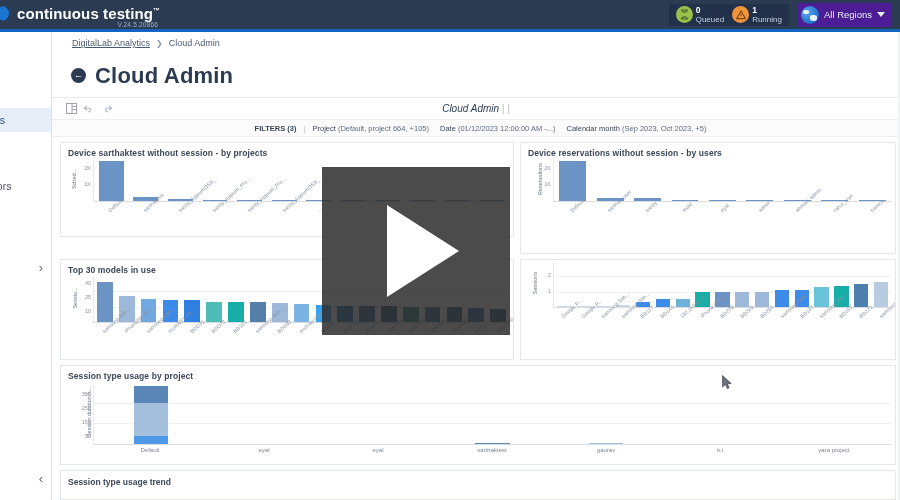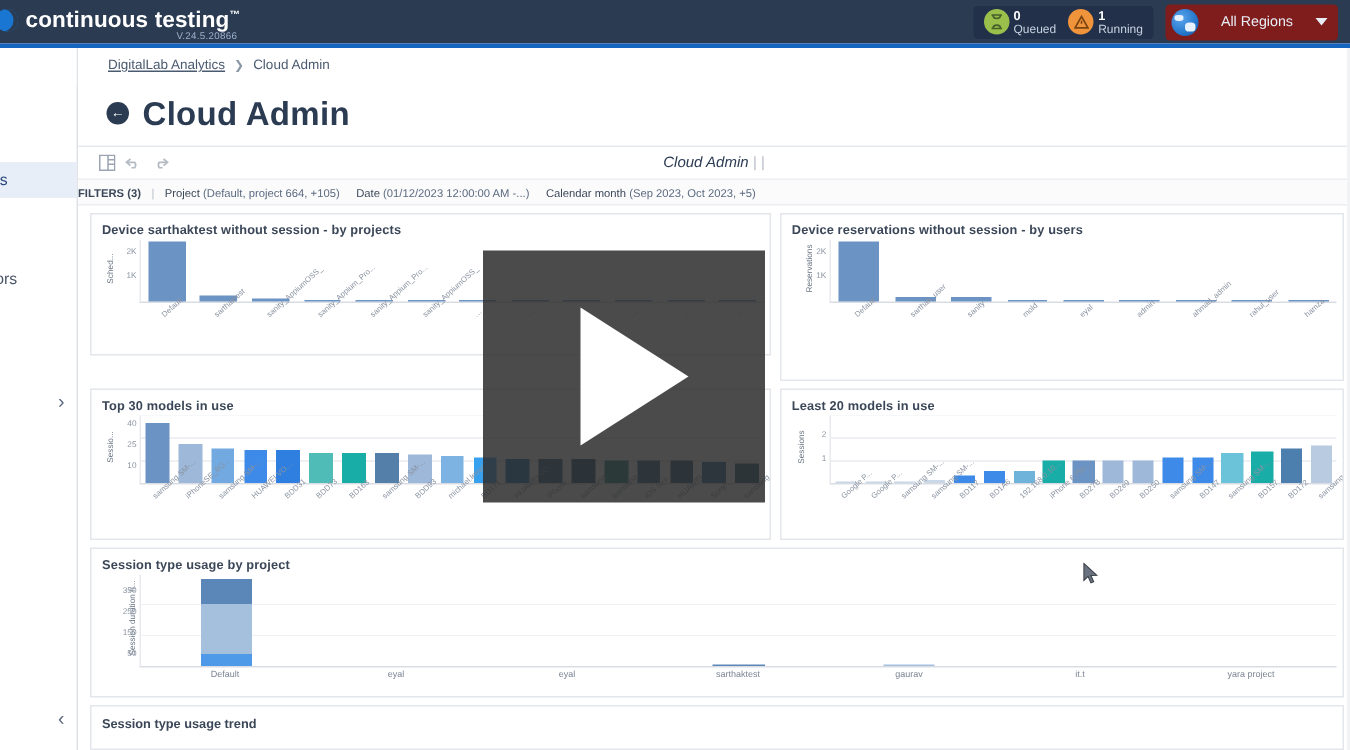--- a/index.html
+++ b/index.html
@@ -53,22 +53,22 @@
     display: flex; align-items: center; justify-content: center;
     font-size: 10px; color: #3b4a2a;
   }
   .status-ico.queued { background: #9bbf4b; }
   .status-ico.running { background: #f0943c; color: #6b3c10; }
   .status-txt { line-height: 9px; }
   .status-num { color: #ffffff; font-size: 8.5px; font-weight: bold; display:block; }
   .status-lbl { color: #c6d2e0; font-size: 8px; display:block; }
 
   .region-sel {
-    display: flex; align-items: center; gap: 15px;
-    background: #7f1d1d; border-radius: 3px; padding: 3px 7px 3px 4px;
+    display: flex; align-items: center; gap: 5px;
+    background: #4c1d95; border-radius: 3px; padding: 3px 7px 3px 4px;
     cursor: pointer;
   }
   .globe {
     width: 18px; height: 18px; border-radius: 50%;
     background: radial-gradient(circle at 35% 35%, #5aa7ef 0%, #1e6fc4 70%, #14569b 100%);
     position: relative; overflow: hidden;
   }
   .globe::before {
     content:''; position:absolute; left:2px; top:4px; width:6px; height:4px;
     background:#e6f2ff; border-radius: 40%;
@@ -133,22 +133,22 @@
   }
   .tb-icon { width: 18px; height:16px; display:flex; align-items:center; justify-content:center; color:#9aa4b2; cursor:pointer; }
   .tb-title {
     position:absolute; left:0; right:0; text-align:center;
     font-size: 10px; color:#2b3b52; pointer-events:none;font-style:italic;
   }
   .tb-title .divs { color:#b6bdc8; }
 
   .filters {
     height: 17px; display:flex; align-items:center; gap:4px;
-    padding-left: 0; font-size: 7.5px; color:#4a5568;
-    background:#fbfbfc; border-bottom:1px solid #eceef2;
+    padding-left: 16px; font-size: 7.5px; color:#4a5568;
+    background:#fbfbfc; border-bottom:1px solid #eceef2;justify-content:center;
   }
   .filters .f-strong { font-weight: bold; color:#3b4758; }
   .filters .f-pipe { color:#b6bdc8; padding: 0 3px; }
   .filters .f-lbl { color:#3b4758; }
   .filters .f-val { color:#5c6b80; }
   .f-group { margin-right: 7px; }
 
   
   .grid { padding: 5px 4px 0 8px; }
   .row { display:flex; gap: 6px; margin-bottom: 5px; }
@@ -638,21 +638,20 @@
                 <div class="xtick">
                   <span>Sony...</span>
                 </div>
                 <div class="xtick">
                   <span>samsung...</span>
                 </div>
               </div>
             </div>
         </div>
         <div class="card" style="width:377px;height:101px;">
-          <div class="card-title">Least 20 models in use</div>
           <div class="chart-area" id="chart3" style="height:82px;">
               <div class="y-label" style="top: 23px;">Sessions</div>
               <div class="y-ticks" style="height: 46px;">
                 <span style="top: 12.3333px;">2</span>
                 <span style="top: 27.6667px;">1</span>
               </div>
               <div class="plot" style="height: 46px; background-image: repeating-linear-gradient(to top, transparent 0px, transparent 14.3333px, rgb(238, 240, 243) 14.3333px, rgb(238, 240, 243) 15.3333px);">
                 <div class="bar-slot">
                   <div class="bar" style="height: 1px; background: rgb(201, 215, 230);"></div>
                 </div>

